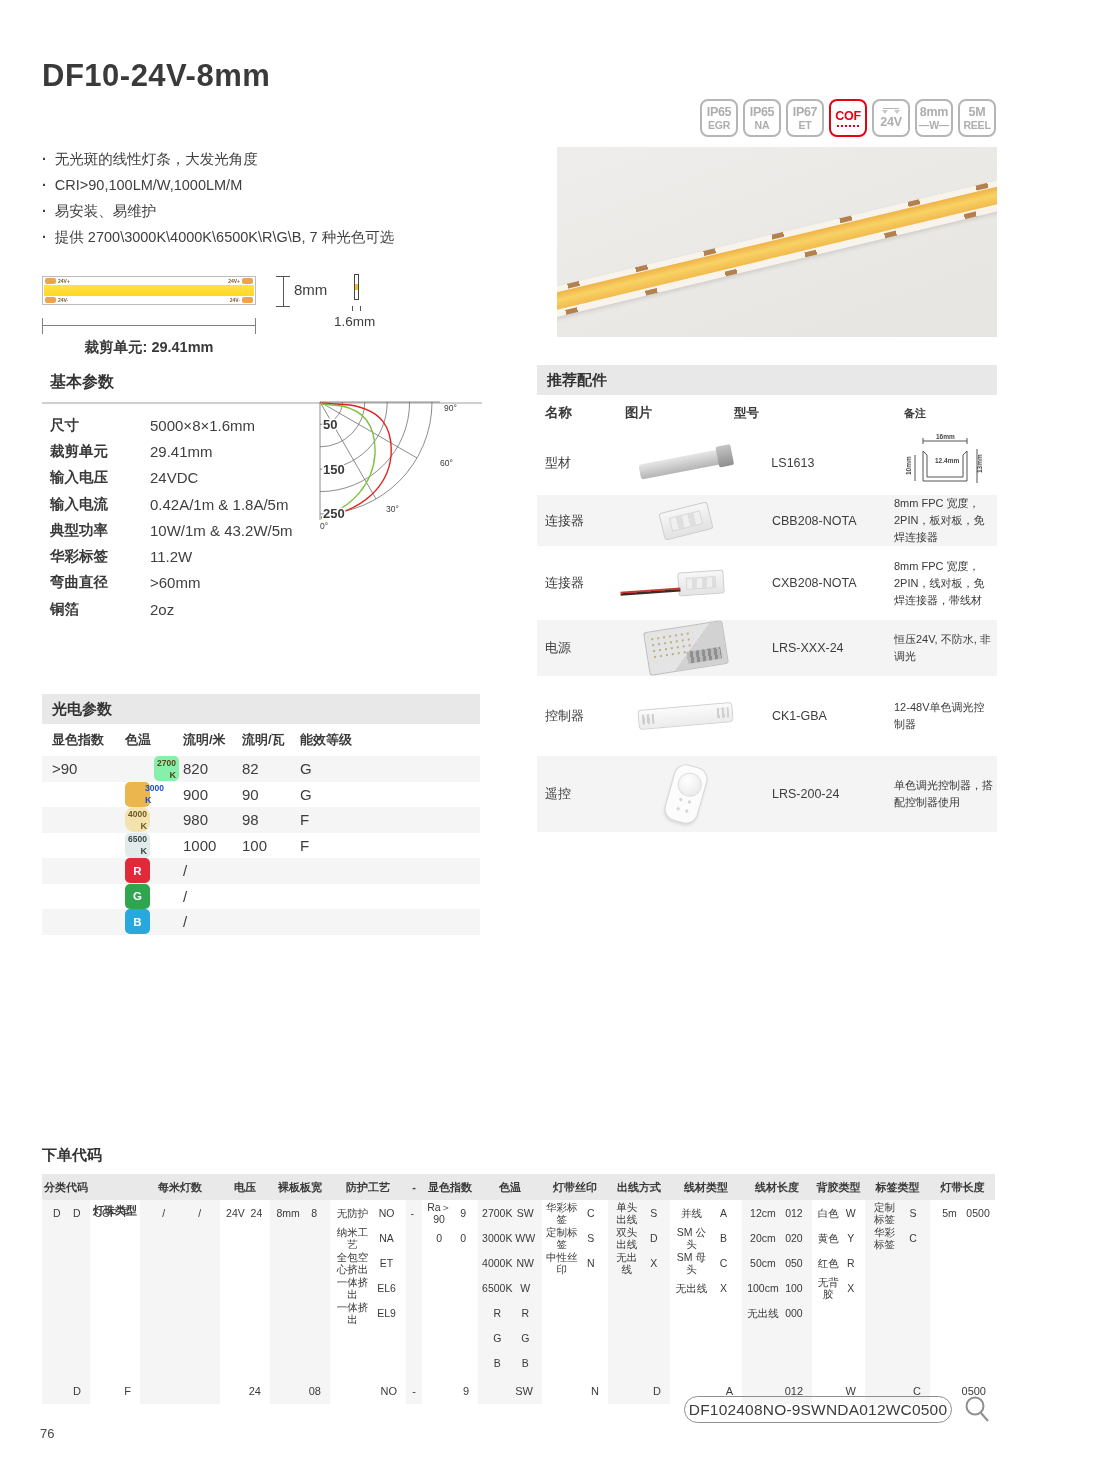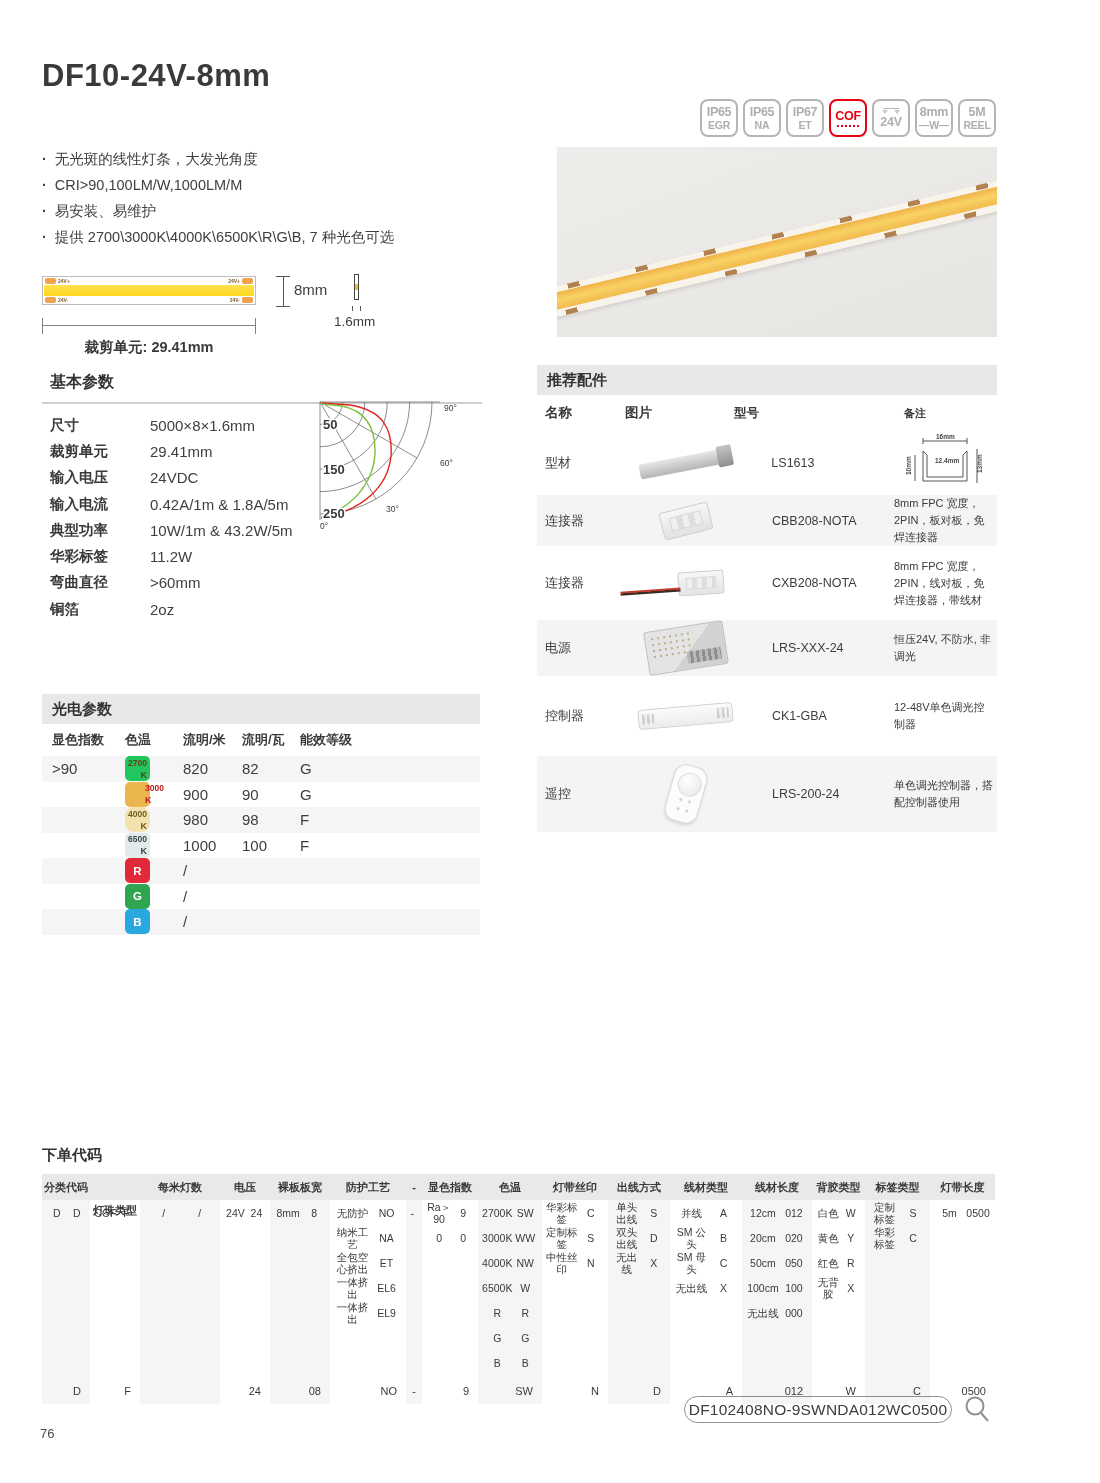--- a/index.html
+++ b/index.html
@@ -305,33 +305,33 @@
         <div class="pmc0" data-interactable="false">显色指数</div>
         <div class="pmc1" data-interactable="false">色温</div>
         <div class="pmc2" data-interactable="false">流明/米</div>
         <div class="pmc3" data-interactable="false">流明/瓦</div>
         <div class="pmc4" data-interactable="false">能效等级</div>
       </div>
     <div data-interactable="false">
         <div class="pm-row shaded" data-interactable="false">
           <div class="pmc0" data-interactable="false">&gt;90</div>
           <div class="pmc1" data-interactable="false">
-            <div class="cct-badge" data-interactable="false" style="background: #22c55e; color: rgb(90, 68, 19);">
+            <div class="cct-badge" data-interactable="false" style="background: #86efac; color: rgb(90, 68, 19); margin-left: 29px;">
               <div class="cb-main" data-interactable="false">2700</div>
               <div class="cb-sub" data-interactable="false">K</div>
             </div>
           </div>
           <div class="pmc2" data-interactable="false">820</div>
           <div class="pmc3" data-interactable="false">82</div>
           <div class="pmc4" data-interactable="false">G</div>
         </div>
         <div class="pm-row" data-interactable="false">
           <div class="pmc0" data-interactable="false"></div>
           <div class="pmc1" data-interactable="false">
-            <div class="cct-badge" data-interactable="false" style="background: rgb(236, 182, 78); color: #b91c1c; padding-left: 20px;">
+            <div class="cct-badge" data-interactable="false" style="background: rgb(236, 182, 78); color: #1d4ed8; padding-left: 20px;">
               <div class="cb-main" data-interactable="false">3000</div>
               <div class="cb-sub" data-interactable="false">K</div>
             </div>
           </div>
           <div class="pmc2" data-interactable="false">900</div>
           <div class="pmc3" data-interactable="false">90</div>
           <div class="pmc4" data-interactable="false">G</div>
         </div>
         <div class="pm-row shaded" data-interactable="false">
           <div class="pmc0" data-interactable="false"></div>

